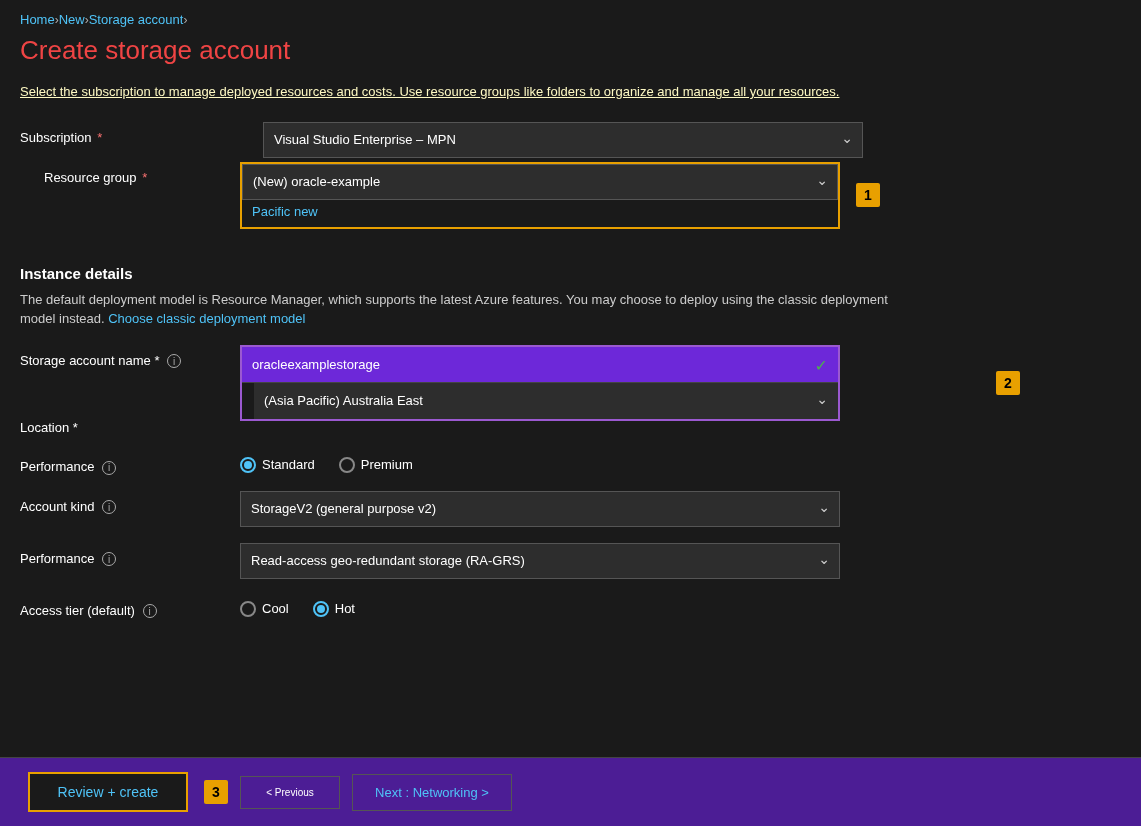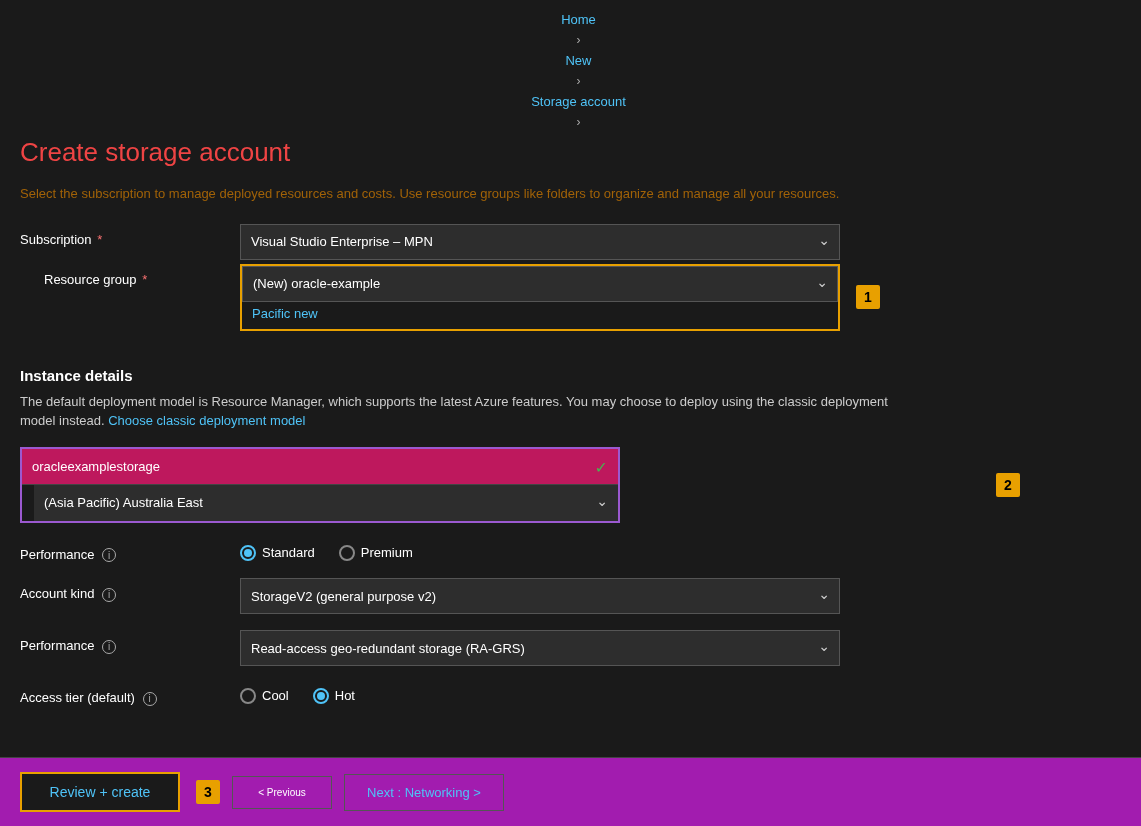--- a/index.html
+++ b/index.html
@@ -10,38 +10,37 @@
       font-size: 14px;
       min-height: 826px;
       width: 1141px;
       overflow-x: hidden;
     }
     .breadcrumb {
       padding: 12px 4px 8px 20px;
       font-size: 13px;
       display: flex;
       align-items: center;
-      gap: 6px;
       color: #4fc3f7;
-      flex-direction: column;
     }
     .breadcrumb span { color: #aaa; font-size: 12px; }
     .breadcrumb a { color: #4fc3f7; text-decoration: none; }
     .page-title {
       padding: 0 20px 16px 20px;
       font-size: 26px;
       font-weight: 300;
       color: #ef4444;
     }
     .description {
       padding: 0 20px 20px 20px;
-      color: #a16207;
+      color: #fef9c3;
       font-size: 13px;
       max-width: 940px;
       line-height: 1.5;
+      text-decoration: underline;
     }
     .form-section {
       padding: 0 20px;
     }
     .form-row {
       display: flex;
       align-items: flex-start;
       margin-bottom: 16px;
       max-width: 960px;
     }
@@ -125,23 +124,23 @@
     }
     .radio-circle.unselected {
       border-color: #888;
     }
     .radio-label { font-size: 13px; color: #fff; }
     .bottom-bar {
       position: fixed;
       bottom: 0;
       left: 0;
       width: 1141px;
-      background: #a21caf;
+      background: #4c1d95;
       border-top: 1px solid #444;
-      padding: 14px 20px;
+      padding: 14px 28px;
       display: flex;
       align-items: center;
       gap: 12px;
     }
     .btn-review {
       background: #1a1a1a;
       border: 2px solid #e8a000;
       color: #4fc3f7;
       padding: 10px 24px;
       font-size: 14px;
@@ -174,21 +173,21 @@
       font-weight: bold;
       font-size: 14px;
       width: 24px;
       height: 24px;
       display: flex;
       align-items: center;
       justify-content: center;
       border-radius: 2px;
       margin-left: 4px;
     }
-    .subscription-row { margin-bottom: 4px; }
+    .subscription-row { margin-bottom: 4px; gap: 23px; }
     .resource-group-row { margin-bottom: 20px; }
     .form-label-indent {
       padding-left: 24px;
     }
     .select-native {
       width: 100%;
       background: #2d2d2d;
       border: 1px solid #555;
       color: #fff;
       padding: 7px 10px;
@@ -212,21 +211,21 @@
       pointer-events: none;
       font-size: 14px;
     }
     .storage-fields-wrapper {
       position: relative;
       max-width: 600px;
       border: 2px solid #9b59d0;
     }
     .storage-input {
       width: 100%;
-      background: #be185d;
+      background: #6d28d9;
       border: none;
       border-bottom: 1px solid #444;
       color: #fff;
       padding: 7px 40px 7px 10px;
       font-size: 13px;
       height: 36px;
       outline: none;
     }
     .storage-input-row {
       position: relative;
@@ -366,20 +365,31 @@
 
   <div class="section-title">Instance details</div>
   <div class="section-desc">
     <span>The default deployment model is Resource Manager, which supports the latest Azure features. You may choose to deploy using the classic deployment model instead.</span>
     <a href="#">Choose classic deployment model</a>
   </div>
 
   <div class="form-section">
 
     <div class="form-row" style="position:relative;">
+      <div style="width:220px; min-width:220px;">
+        <div style="padding-top:8px; font-size:13px;">
+          <span>Storage account name</span>
+          <span class="required">*</span>
+          <span class="info-icon">i</span>
+        </div>
+        <div style="padding-top:52px; font-size:13px;">
+          <span>Location</span>
+          <span class="required">*</span>
+        </div>
+      </div>
       <div style="flex:1; position:relative;">
         <div class="storage-fields-wrapper">
           <div class="storage-input-row">
             <input class="storage-input" type="text" value="oracleexamplestorage" style="">
             <span class="check">✓</span>
           </div>
           <div class="location-row">
             <select class="location-select">
               <option>(Asia Pacific) Australia East</option>
             </select>

